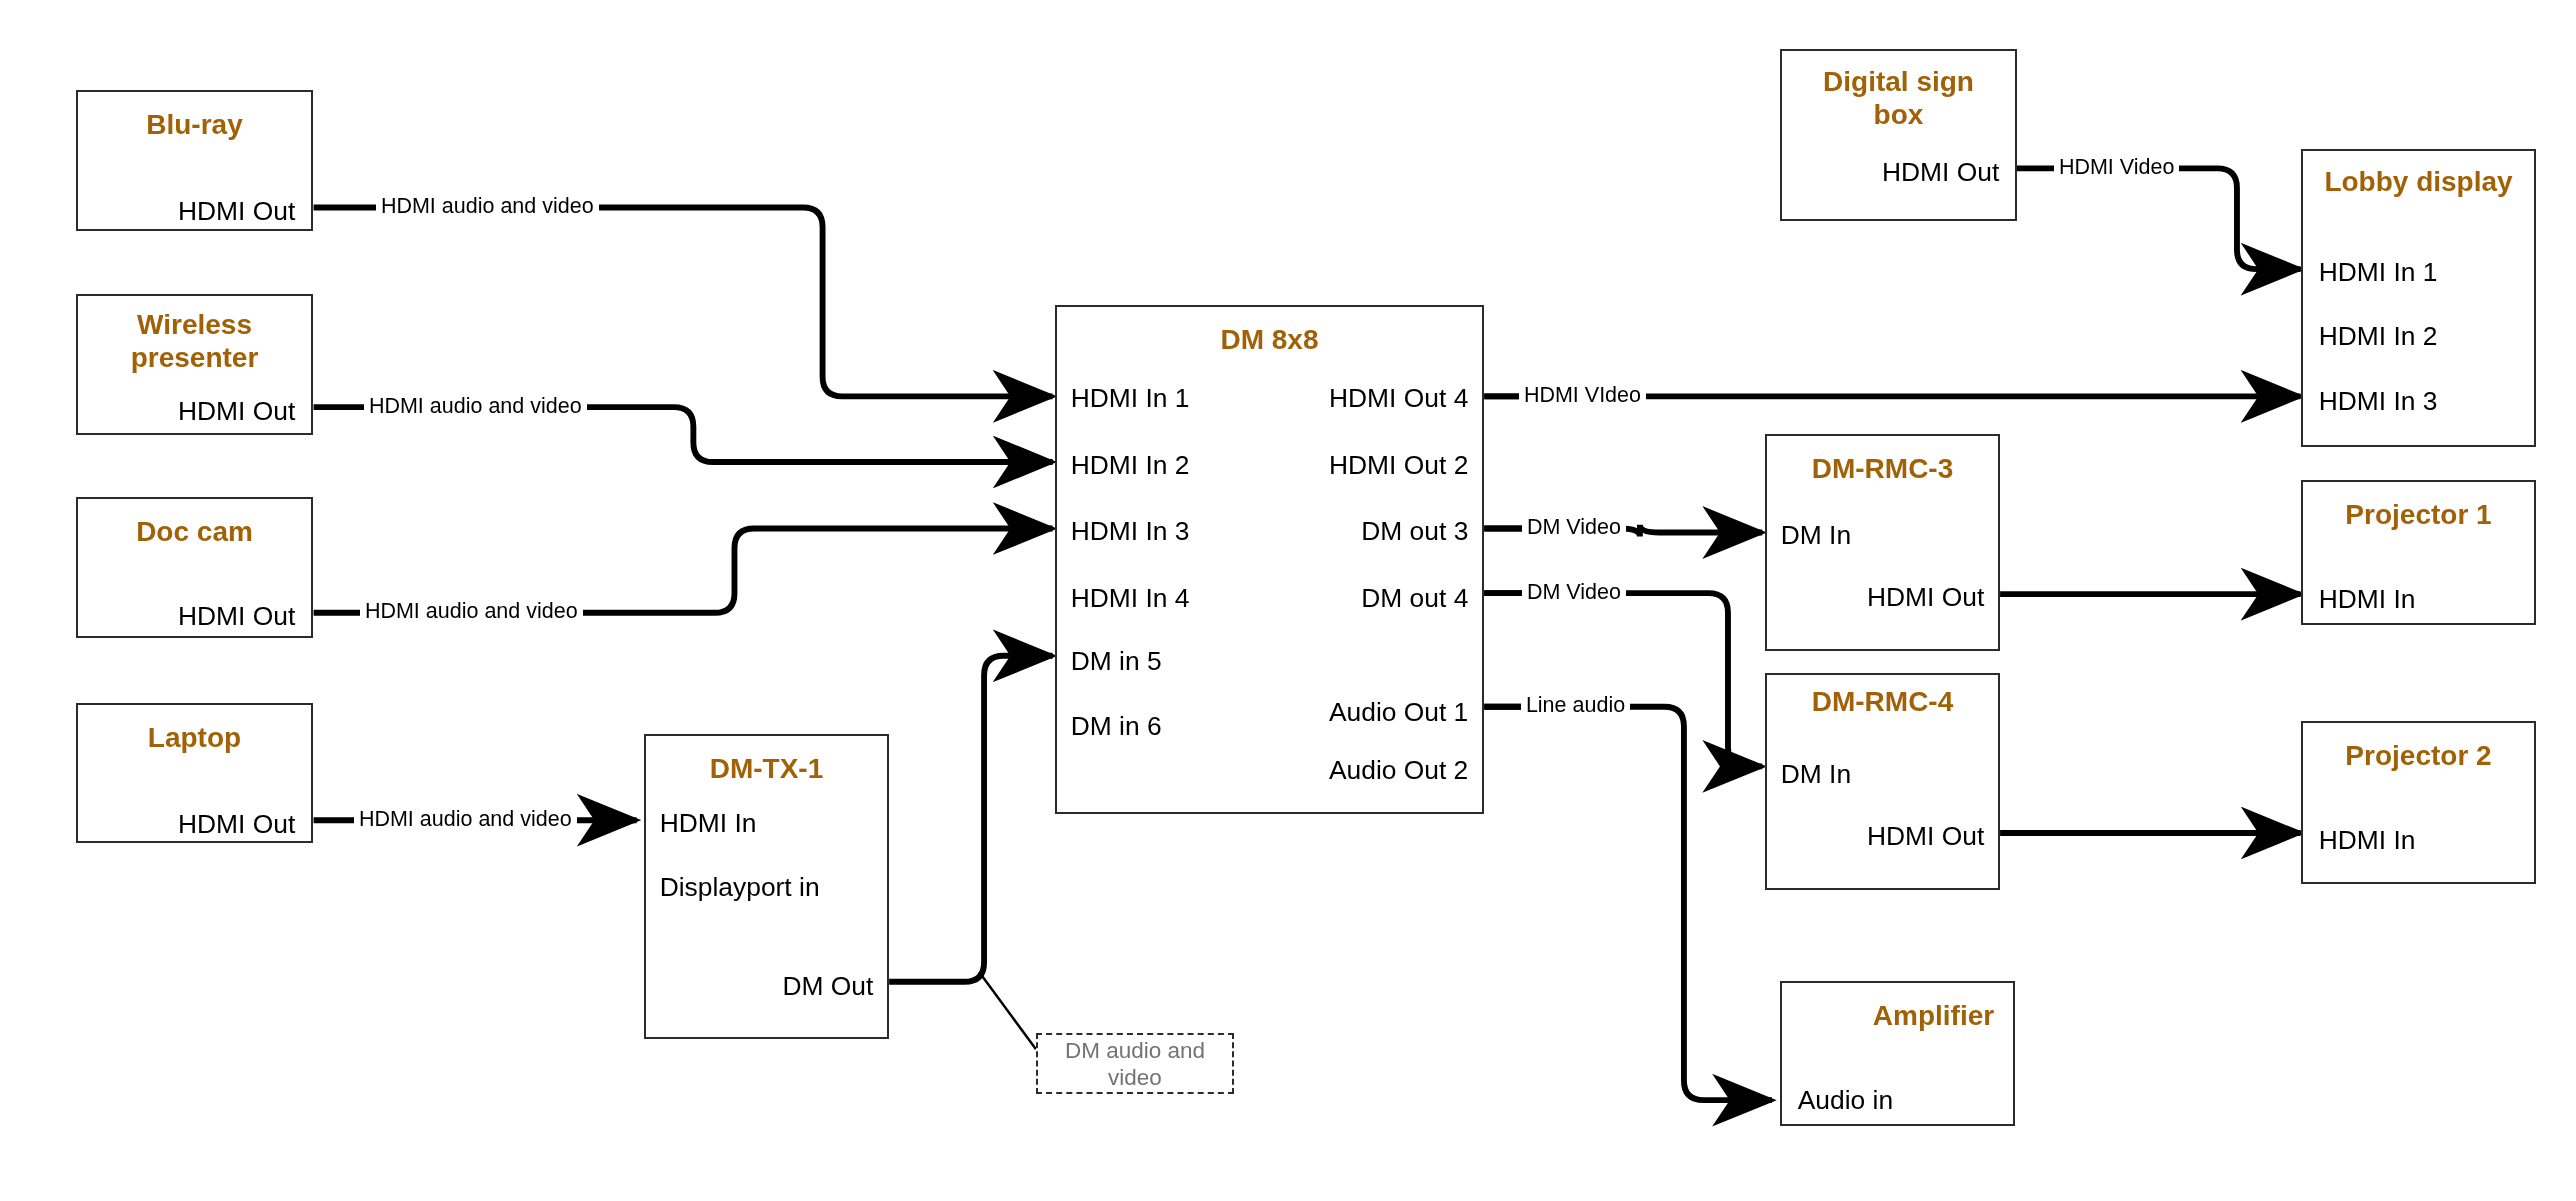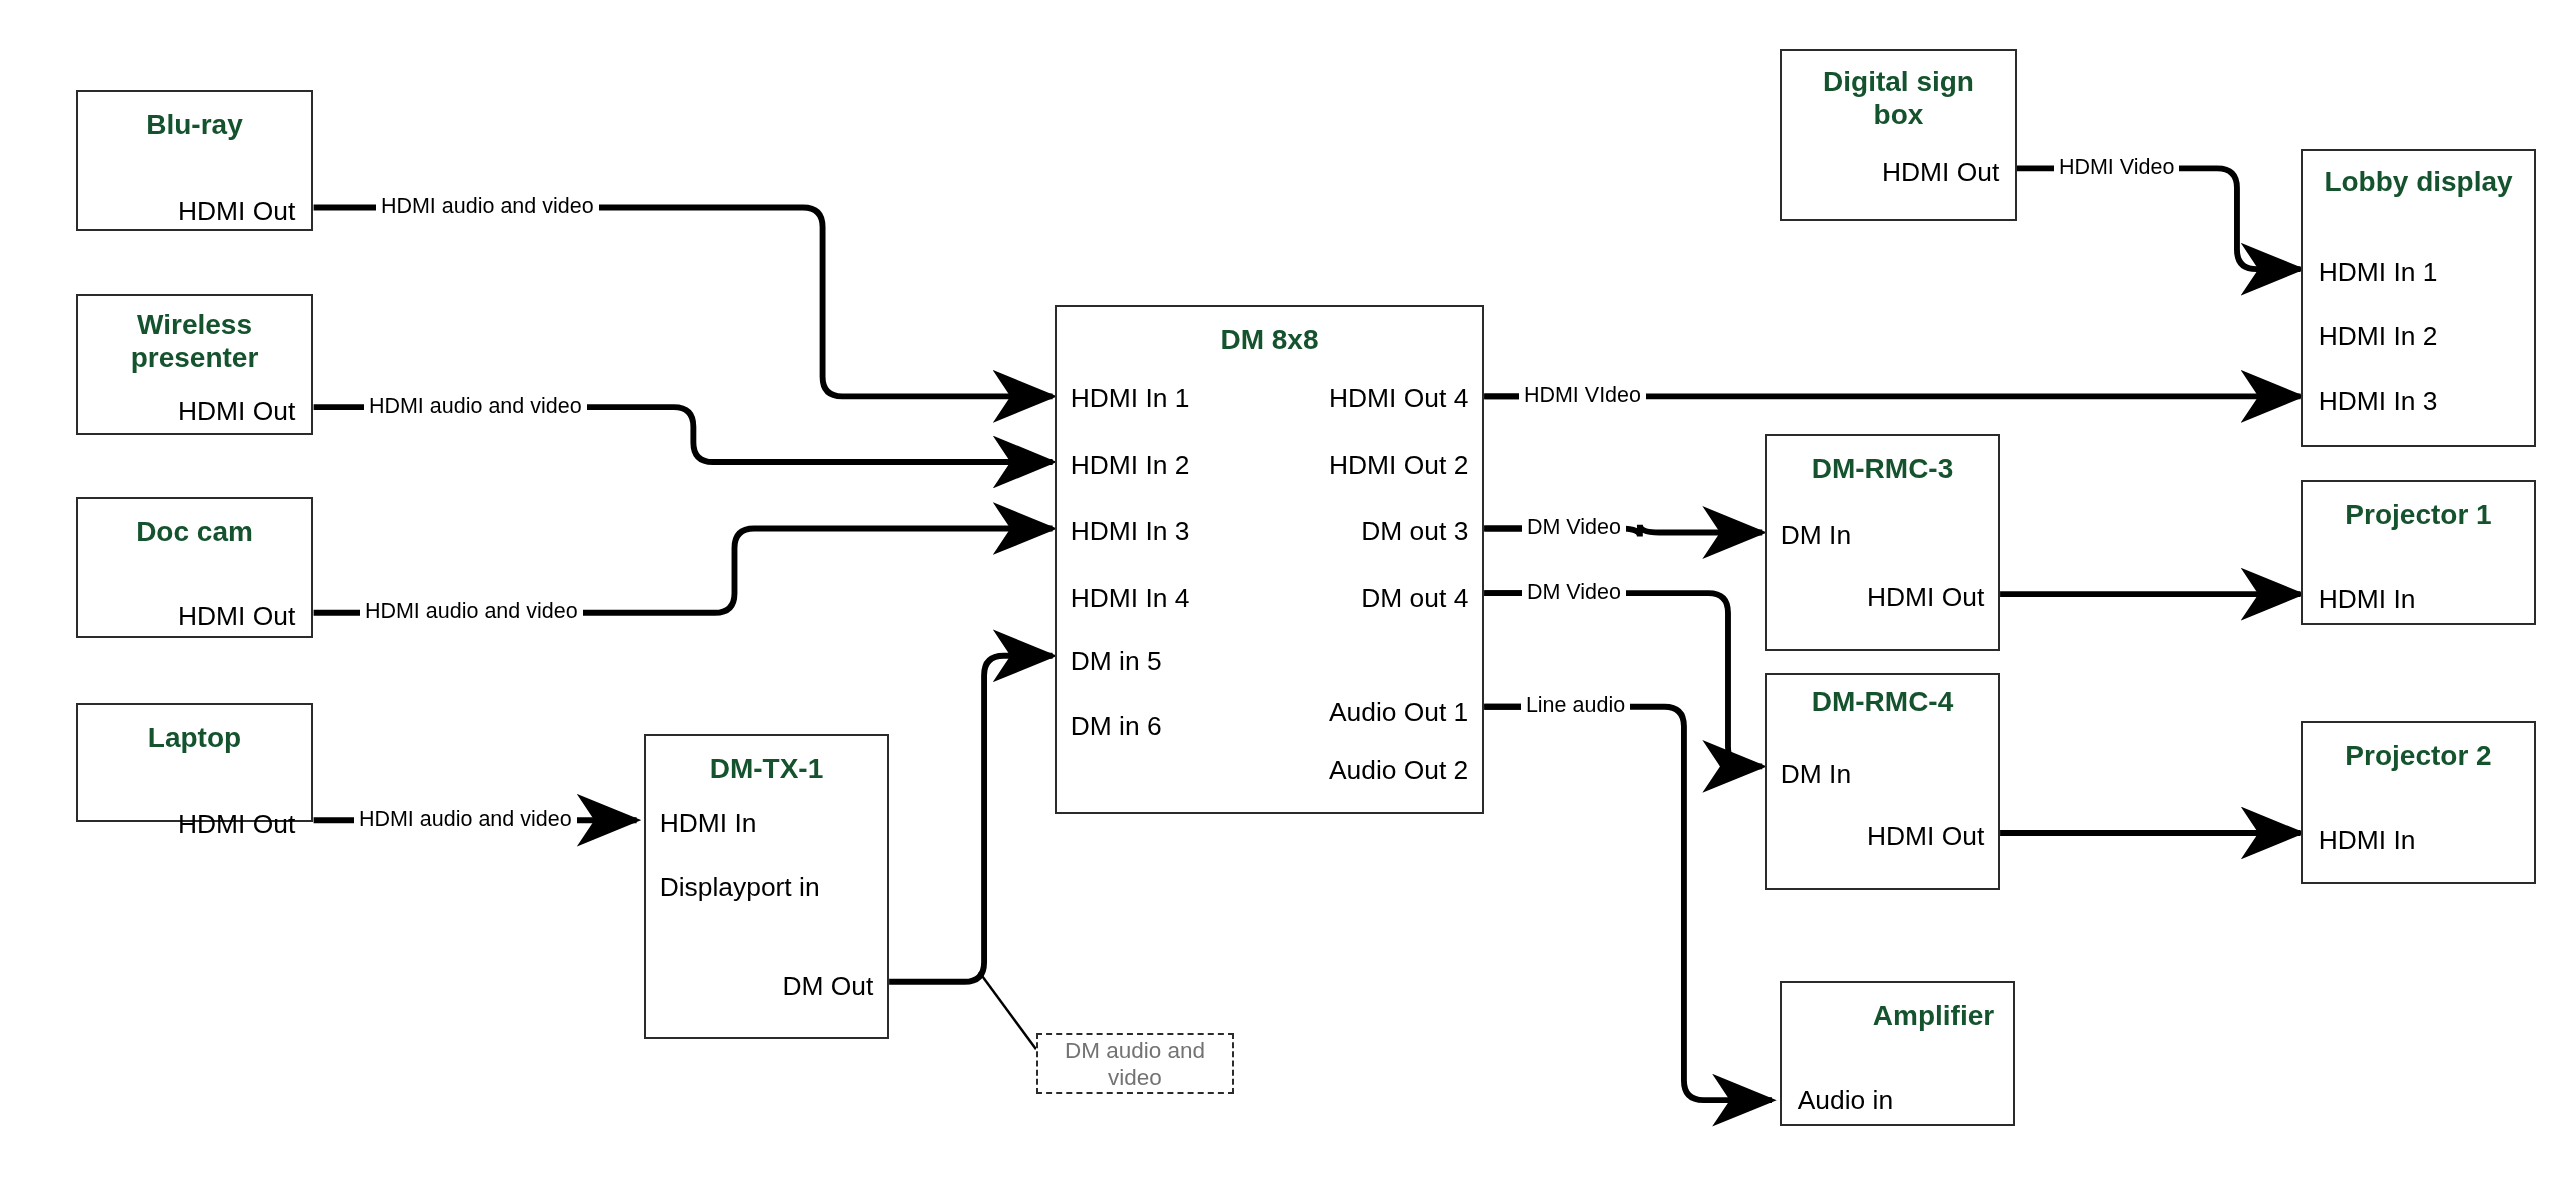--- a/index.html
+++ b/index.html
@@ -29,21 +29,21 @@
     border: 2.9px solid #2b2b2b;
     background: #ffffff;
   }
   .node-title {
     position: absolute;
     left: 0;
     width: 100%;
     text-align: center;
     font-weight: bold;
     font-size: 28px;
-    color: #14532d;
+    color: #a16207;
     line-height: 1.18;
   }
   .port {
     position: absolute;
     font-size: 26.4px;
     color: #000000;
     white-space: nowrap;
     line-height: 1;
   }
   .port.left  { text-align: left; }
@@ -123,21 +123,21 @@
   <div class="node" style="left:76px; top:294px; width:237px; height:141px;">
     <div class="node-title" style="top:11.7px; padding:0 13.7px; box-sizing:border-box;">Wireless presenter</div>
     <div class="port right" style="right:15.7px; top:102px;">HDMI Out</div>
   </div>
 
   <div class="node" style="left:76px; top:497px; width:237px; height:141px;">
     <div class="node-title" style="top:15.7px;">Doc cam</div>
     <div class="port right" style="right:15.7px; top:104px;">HDMI Out</div>
   </div>
 
-  <div class="node" style="left:76px; top:703px; width:237px; height:119px;">
+  <div class="node" style="left:76px; top:703px; width:237px; height:140px;">
     <div class="node-title" style="top:15.7px;">Laptop</div>
     <div class="port right" style="right:15.7px; top:106px;">HDMI Out</div>
   </div>
 
   <div class="node" style="left:644px; top:734px; width:245px; height:305px;">
     <div class="node-title" style="top:15.7px;">DM-TX-1</div>
     <div class="port left" style="left:13.7px; top:74px;">HDMI In</div>
     <div class="port left" style="left:13.7px; top:138px;">Displayport in</div>
     <div class="port right" style="right:13.7px; top:237px;">DM Out</div>
   </div>

